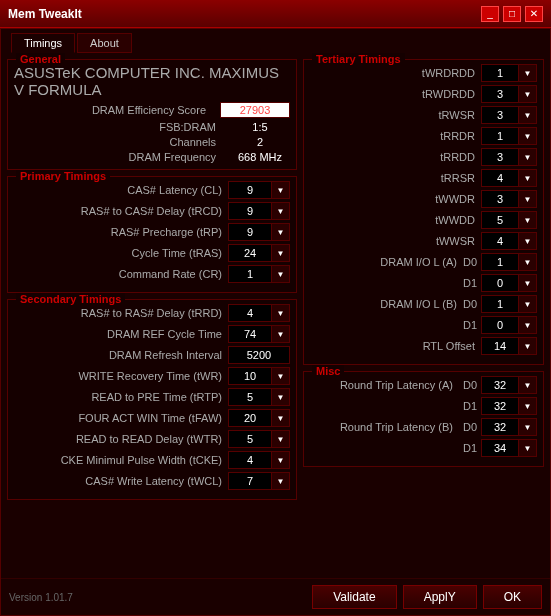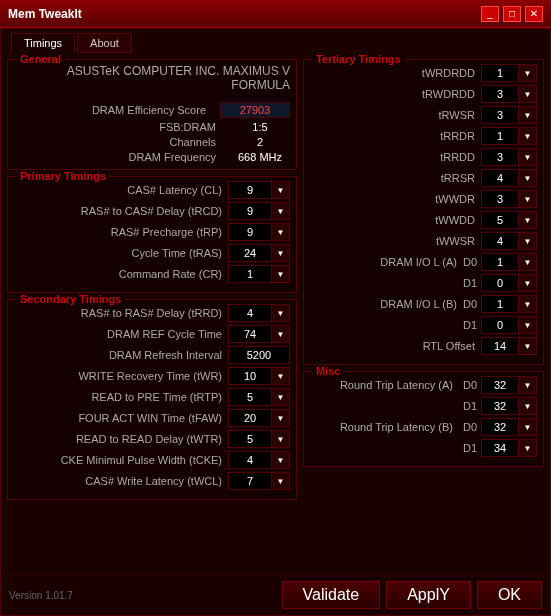--- a/index.html
+++ b/index.html
@@ -136,32 +136,32 @@
       color: #aaa;
       text-align: right;
       flex: 1;
     }
     .info-value {
       color: #fff;
       text-align: center;
       min-width: 60px;
     }
     .info-value.highlight {
-      background: #0f172a;
+      background: #ffffff;
       color: #ff4444;
       border: 1px solid #550000;
       padding: 1px 4px;
       min-width: 70px;
       text-align: center;
     }
     .motherboard-text {
       color: #aaa;
-      font-size: 12px;
-      text-align: right;
-      margin-bottom: 7px;
+      font-size: 15px;
+      text-align: left;
+      margin-bottom: 1px;
     }
 
     
     .timing-row {
       display: flex;
       align-items: center;
       justify-content: space-between;
       margin-bottom: 3px;
     }
     .timing-label {
@@ -237,21 +237,21 @@
     .bottom-buttons {
       display: flex;
       gap: 6px;
     }
     .action-btn {
       background: linear-gradient(to bottom, #4a0000, #2a0000);
       border: 1px solid #770000;
       color: #fff;
       padding: 4px 20px;
       cursor: pointer;
-      font-size: 16px;
+      font-size: 12px;
     }
 
     
     .rtl-row {
       display: flex;
       align-items: center;
       margin-bottom: 3px;
     }
     .rtl-label {
       color: #aaa;

